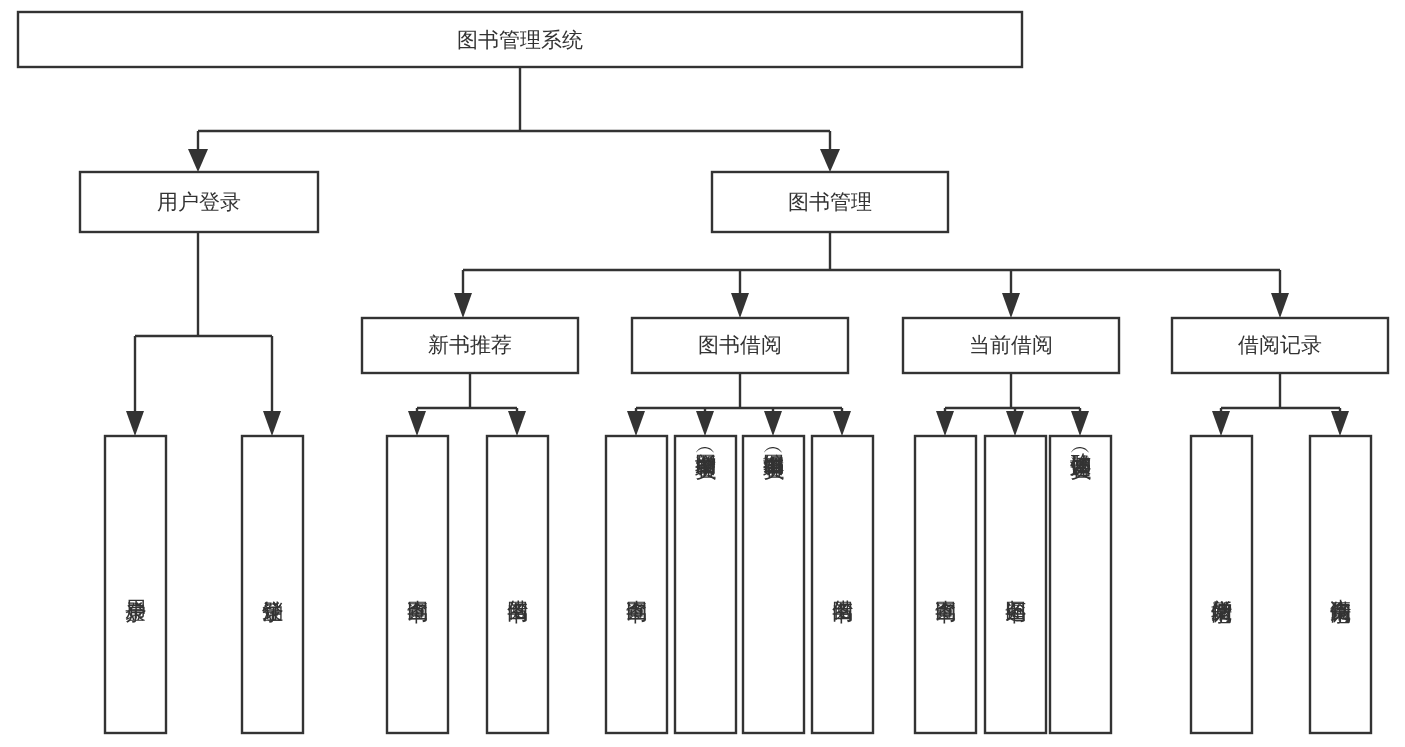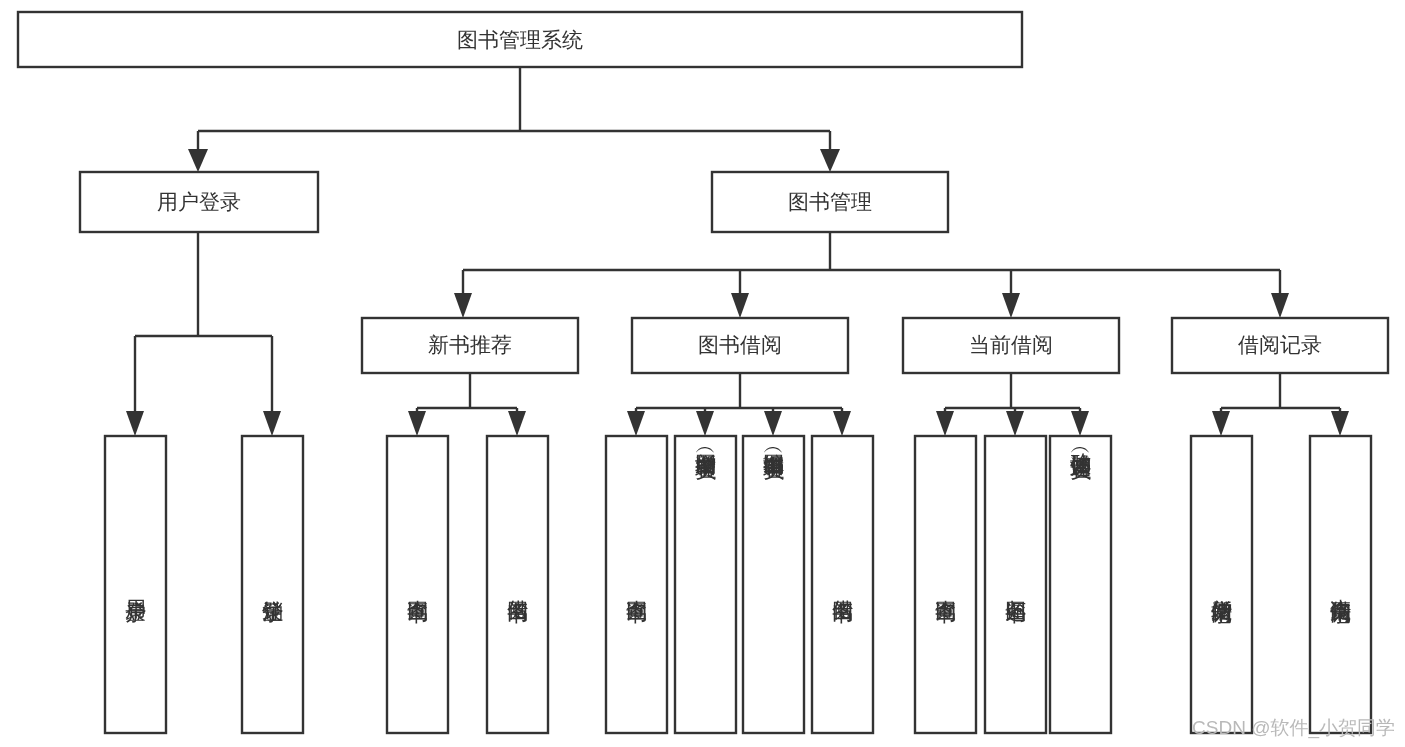--- a/index.html
+++ b/index.html
@@ -237,14 +237,13 @@
     <span class="vert-label">确认归还（管理员）</span>
   </div>
 
   <div class="vert-label-wrap" style="left:1191px; top:436px; width:61px; height:297px;">
     <span class="vert-label">新增借阅记录</span>
   </div>
   <div class="vert-label-wrap" style="left:1310px; top:436px; width:61px; height:297px;">
     <span class="vert-label">查询借阅记录</span>
   </div>
 
-  <div class="watermark">CSDN @软件_小贺同学</div>
 </div>
 
 </body></html>

